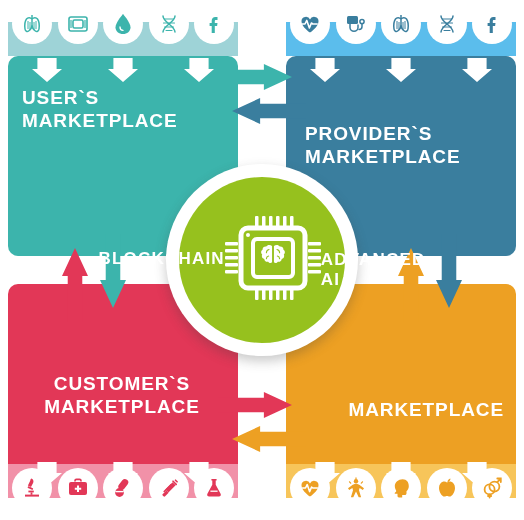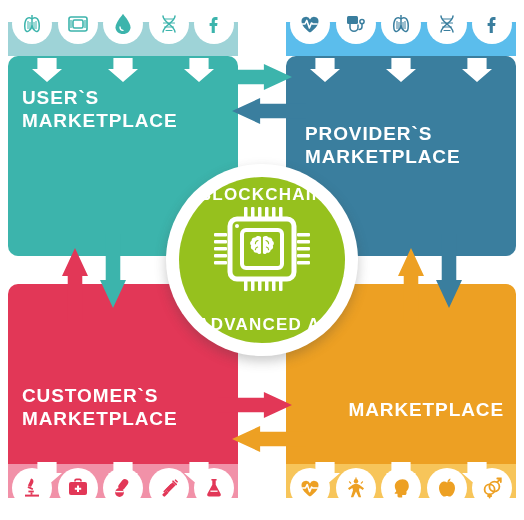--- a/index.html
+++ b/index.html
@@ -58,21 +58,21 @@
     position:absolute;
     color:#ffffff;
     font-size:19px;
     font-weight:bold;
     letter-spacing:.9px;
     line-height:1.22;
     text-transform:uppercase;
   }
   .lbl-tl{left:22px; top:86px;  text-align:left;  width:190px;}
   .lbl-tr{left:305px;top:86px;  text-align:left; width:208px;margin-top:36px;}
-  .lbl-bl{left:22px; top:384px; text-align:left;  width:200px;}
+  .lbl-bl{left:22px; top:372px; text-align:center;  width:200px;}
   .lbl-br{left:296px;top:398px; text-align:right; width:208px;}
 
   
   .feed{
     position:absolute;
     width:30px;height:24px;
     background:#ffffff;
     clip-path:polygon(18% 0,82% 0,82% 46%,100% 46%,50% 100%,0 46%,18% 46%);
   }
 
@@ -94,21 +94,21 @@
   .ring{
     position:absolute;left:14px;top:14px;width:192px;height:192px;
     border-radius:50%;
     background:#ffffff;
     box-shadow:0 5px 12px rgba(60,60,60,.28);
   }
   .core{
     position:absolute;left:27px;top:27px;width:166px;height:166px;
     border-radius:50%;
     background:#96c11e;
-    display:flex;flex-direction:column;
+    display:flex;flex-direction:row;
     align-items:center;justify-content:center;
   }
   .core-top,.core-bottom{
     color:#ffffff;font-size:17px;font-weight:bold;letter-spacing:1.2px;
     text-transform:uppercase;
   }
   .core-top{margin-bottom:2px;}
   .core-bottom{margin-top:20px;}
   .chip{margin:0;}
 </style>

